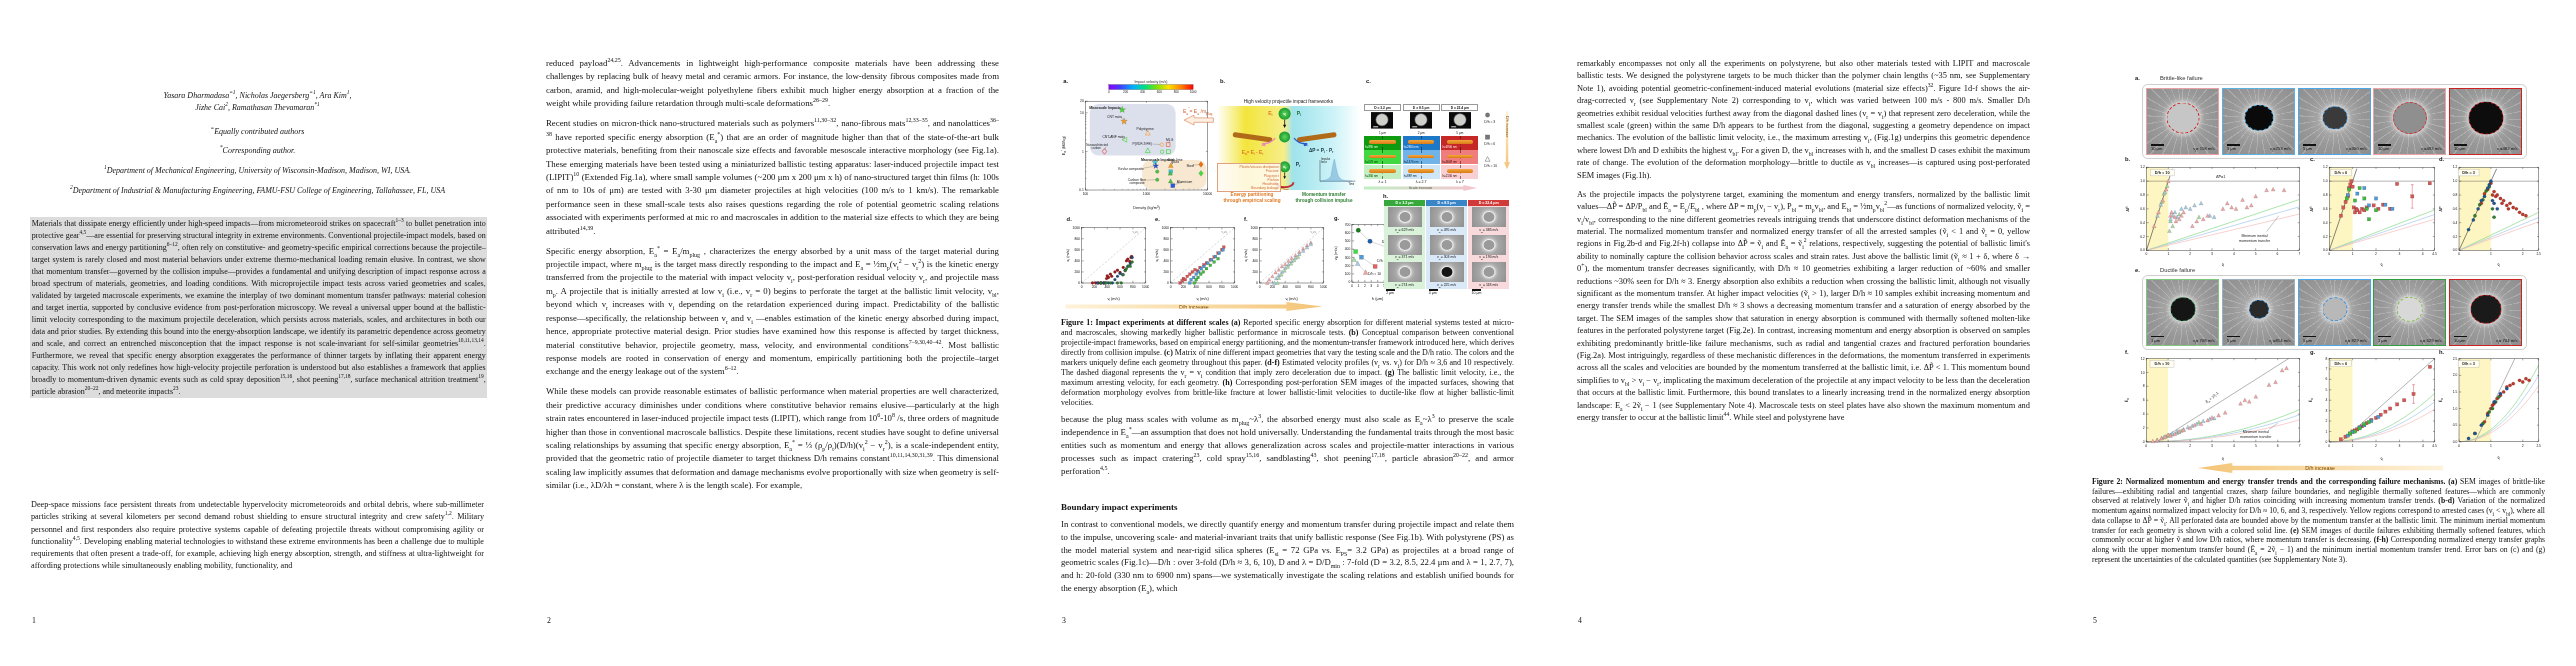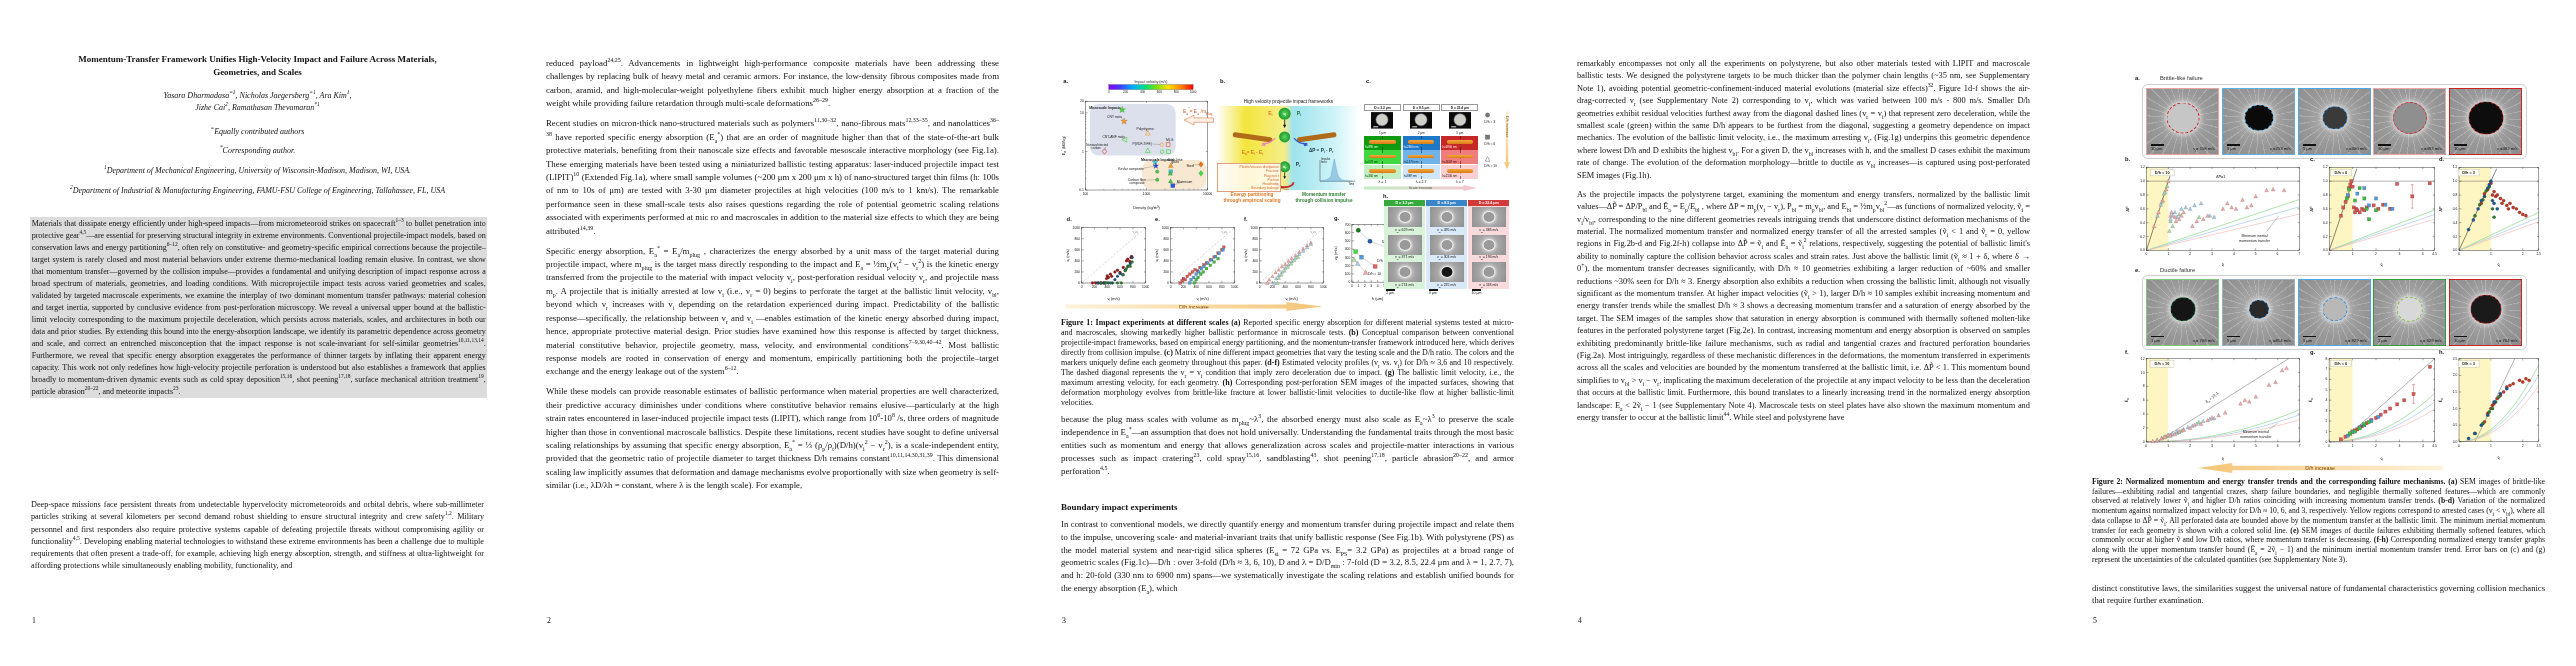--- a/index.html
+++ b/index.html
@@ -50,21 +50,20 @@
       radial-gradient(circle at 50% 45%, #b8b8b8 0%, #989898 55%, #8d8d8d 100%);}
   .crater{position:absolute;border-radius:50%;box-shadow:0 0 4.4px 1.7px rgba(255,255,255,.55);}
   .sem-scale{position:absolute;left:3.9px;bottom:2.2px;font-size:4.1px;color:#101010;}
   .sem-scale .bar{width:13.3px;height:1.7px;background:#101010;margin-bottom:0.6px;}
   .sem-v{position:absolute;right:3.3px;bottom:2.2px;font-size:4.3px;color:#101010;}
 </style>
 </head>
 <body>
 
 <div class="page" style="left:0">
-  <div class="p1-title">Momentum-Transfer Framework Unifies High-Velocity Impact and Failure Across Materials, Geometries, and Scales</div>
   <div class="p1-authors">
     <div>Yasara Dharmadasa<sup>=1</sup>, Nicholas Jaegersberg<sup>=1</sup>, Ara Kim<sup>1</sup>,</div>
     <div>Jizhe Cai<sup>2</sup>, Ramathasan Thevamaran<sup>*1</sup></div>
   </div>
   <div class="p1-note" style="top:127px"><sup>=</sup>Equally contributed authors</div>
   <div class="p1-note" style="top:146px"><sup>*</sup>Corresponding author.</div>
   <div class="p1-note" style="top:166px"><sup>1</sup>Department of Mechanical Engineering, University of Wisconsin-Madison, Madison, WI, USA.</div>
   <div class="p1-note" style="top:185px;line-height:11.7px"><sup>2</sup>Department of Industrial &amp; Manufacturing Engineering, FAMU-FSU College of Engineering, Tallahassee, FL, USA</div>
   <div class="abstract">Materials that dissipate energy efficiently under high-speed impacts—from micrometeoroid strikes on spacecraft<sup>1–3</sup> to bullet penetration into protective gear<sup>4,5</sup>—are essential for preserving structural integrity in extreme environments. Conventional projectile-impact models, based on conservation laws and energy partitioning<sup>6–12</sup>, often rely on constitutive- and geometry-specific empirical corrections because the projectile–target system is rarely closed and most material behaviors under extreme thermo-mechanical loading remain elusive. In contrast, we show that momentum transfer—governed by the collision impulse—provides a fundamental and unifying description of impact response across a broad spectrum of materials, geometries, and loading conditions. With microprojectile impact tests across varied geometries and scales, validated by targeted macroscale experiments, we examine the interplay of two dominant momentum transfer pathways: material cohesion and target inertia, supported by conclusive evidence from post-perforation microscopy. We reveal a universal upper bound at the ballistic-limit velocity corresponding to the maximum projectile deceleration, which persists across materials, scales, and architectures in both our data and prior studies. By extending this bound into the energy-absorption landscape, we identify its parametric dependence across geometry and scale, and correct an entrenched misconception that the impact response is not scale-invariant for self-similar geometries<sup>10,11,13,14</sup>. Furthermore, we reveal that specific energy absorption exaggerates the performance of thinner targets by inflating their apparent energy capacity. This work not only redefines how high-velocity projectile perforation is understood but also establishes a framework that applies broadly to momentum-driven dynamic events such as cold spray deposition<sup>15,16</sup>, shot peening<sup>17,18</sup>, surface mechanical attrition treatment<sup>19</sup>, particle abrasion<sup>20–22</sup>, and meteorite impacts<sup>23</sup>.</div>
   <div class="p1-intro">Deep-space missions face persistent threats from undetectable hypervelocity micrometeoroids and orbital debris, where sub-millimeter particles striking at several kilometers per second demand robust shielding to ensure structural integrity and crew safety<sup>1,2</sup>. Military personnel and first responders also require protective systems capable of defeating projectile threats without compromising agility or functionality<sup>4,5</sup>. Developing enabling material technologies to withstand these extreme environments has been a challenge due to multiple requirements that often present a trade-off, for example, achieving high energy absorption, strength, and stiffness at ultra-lightweight for affording protections while simultaneously enabling mobility, functionality, and</div>
@@ -1400,16 +1399,15 @@
         <rect x="36.379999999999995" y="9.100000000000009" width="37.800000000000004" height="12" fill="#fffdf0" stroke="#999" stroke-width="0.5"></rect>
         <text x="55.28" y="18.10000000000001" font-size="7" text-anchor="middle" fill="#222" font-weight="bold"><tspan>D/h ≈ 3</tspan></text>
         <text x="110" y="188" font-size="7" text-anchor="middle" fill="#111"><tspan>ṽ</tspan><tspan dy="1.8" font-size="70%">i</tspan><tspan dy="-1.8" font-size="100%">​</tspan><tspan></tspan></text>
         <text x="8" y="81" font-size="7" text-anchor="middle" fill="#111" transform="rotate(-90 8 81)"><tspan>Ẽ</tspan><tspan dy="1.8" font-size="70%">a</tspan><tspan dy="-1.8" font-size="100%">​</tspan><tspan></tspan></text>
       </svg>
     <div class="harrow" style="left:106px;top:391px;width:245px;height:10px;transform:scaleX(-1)">
       <span style="transform:scaleX(-1)">D/h increase</span>
     </div>
   </div>
   <div class="cap2"><b>Figure 2: Normalized momentum and energy transfer trends and the corresponding failure mechanisms. (a)</b> SEM images of brittle-like failures—exhibiting radial and tangential crazes, sharp failure boundaries, and negligible thermally softened features—which are commonly observed at relatively lower ṽ<sub>i</sub> and higher D/h ratios coinciding with increasing momentum transfer trends. <b>(b-d)</b> Variation of the normalized momentum against normalized impact velocity for D/h ≈ 10, 6, and 3, respectively. Yellow regions correspond to arrested cases (v<sub>i</sub> &lt; v<sub>bl</sub>), where all data collapse to ΔP̃ = ṽ<sub>i</sub>. All perforated data are bounded above by the momentum transfer at the ballistic limit. The minimum inertial momentum transfer for each geometry is shown with a colored solid line. <b>(e)</b> SEM images of ductile failures exhibiting thermally softened features, which commonly occur at higher ṽ and low D/h ratios, where momentum transfer is decreasing. <b>(f-h)</b> Corresponding normalized energy transfer graphs along with the upper momentum transfer bound (Ẽ<sub>a</sub> = 2ṽ<sub>i</sub> − 1) and the minimum inertial momentum transfer trend. Error bars on (c) and (g) represent the uncertainties of the calculated quantities (see Supplementary Note 3).</div>
-  <div class="para5">distinct constitutive laws, the similarities suggest the universal nature of fundamental characteristics governing collision mechanics that require further examination.</div>
   <div class="pagenum">5</div>
 </div>
 
 
 </body></html>

